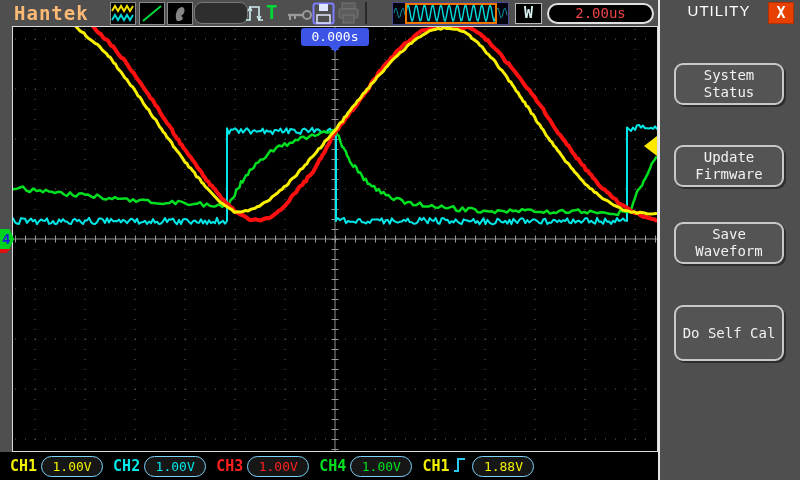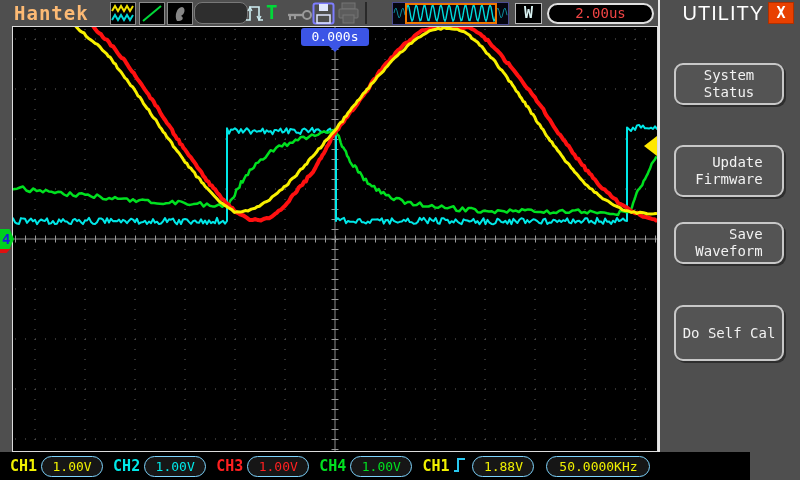--- a/index.html
+++ b/index.html
@@ -25,34 +25,34 @@
             color:#fff;font-size:13px;text-align:center;line-height:18px;z-index:5;}
   #time-tag:after{content:"";position:absolute;left:28px;top:18px;border:6px solid transparent;border-top-color:#3c55e6;border-bottom-width:0;}
   
   #ch4-marker{position:absolute;left:0;top:229px;width:14px;height:20px;background:#00d020;z-index:6;
               clip-path:polygon(0 0,68% 0,100% 50%,68% 100%,0 100%);
               color:#1a1adf;font-size:14px;font-weight:bold;line-height:20px;text-align:left;padding-left:2px;box-sizing:border-box;}
   #ch3-marker{position:absolute;left:0;top:248px;width:11px;height:5px;background:#e01010;z-index:5;
               clip-path:polygon(0 0,100% 0,60% 100%,0 100%);}
   
   #sidebar{position:absolute;left:658px;top:0;width:142px;height:480px;background:#4f4f4f;border-left:2px solid #e8e8e8;box-sizing:border-box;}
-  #menu-title{position:absolute;left:14px;top:2px;width:90px;text-align:right;color:#fff;font-size:20px;
+  #menu-title{position:absolute;left:14px;top:2px;width:90px;text-align:center;color:#fff;font-size:15px;
               font-family:"Liberation Sans",sans-serif;letter-spacing:1px;}
   #close-btn{position:absolute;left:108px;top:2px;width:26px;height:22px;background:#e84000;border:1px solid #b03000;box-sizing:border-box;
              color:#fff;font-weight:bold;font-size:15px;text-align:center;line-height:20px;cursor:pointer;}
   .menu-btn{position:absolute;left:14px;width:110px;border:2px solid #c8c8c8;border-radius:9px;background:#545454;
-            box-shadow:2px 2px 0 #2e2e2e;color:#f2f2f2;font-size:14px;line-height:17px;text-align:right;
+            box-shadow:2px 2px 0 #2e2e2e;color:#f2f2f2;font-size:14px;line-height:17px;text-align:center;
             display:flex;align-items:center;justify-content:center;white-space:pre-line;box-sizing:border-box;cursor:pointer;}
   #btn-system{top:63px;height:42px;}
-  #btn-update{top:145px;height:52px;}
+  #btn-update{top:145px;height:42px;}
   #btn-save{top:222px;height:42px;}
   #btn-selfcal{top:305px;height:56px;}
   #btn-page{top:448px;height:23px;left:21px;width:98px;border-radius:11px;font-size:13px;}
   
-  #statusbar{position:absolute;left:0;top:452px;width:750px;height:28px;background:#000;display:flex;align-items:center;}
+  #statusbar{position:absolute;left:0;top:452px;width:658px;height:28px;background:#000;display:flex;align-items:center;}
   .chname{font-size:15px;font-weight:bold;margin-left:10px;}
   .pill{display:inline-block;min-width:62px;height:21px;background:#161616;border:1px solid #7dd3fc;border-radius:11px;
         font-size:13px;text-align:center;line-height:20px;margin-left:4px;box-sizing:border-box;padding:0 6px;}
   #trig-slope{margin-left:4px;}
   #freq-pill{margin-left:12px;min-width:104px;}
 </style>
 </head>
 <body>
 
 <div id="screen">
@@ -186,16 +186,15 @@
     <span class="pill" style="color: rgb(255, 32, 32);">1.00V</span>
     <span class="chname" style="color: rgb(0, 224, 32);">CH4</span>
     <span class="pill" style="color: rgb(0, 224, 32);">1.00V</span>
     <span class="chname" style="color: rgb(240, 240, 0);">CH1</span>
     <span id="trig-slope">
       <svg width="15" height="19" viewBox="0 0 15 19">
           <path d="M1,16 L5,16 L5,4 L12,4" fill="none" stroke="#28c8f0" stroke-width="2"></path>
         </svg>
     </span>
     <span class="pill" style="color: rgb(240, 240, 0);">1.88V</span>
-    <span class="pill" id="freq-pill" style="color: rgb(240, 240, 0);">50.0000KHz</span>
   </div>
 
 </div>
 
 </body></html>

